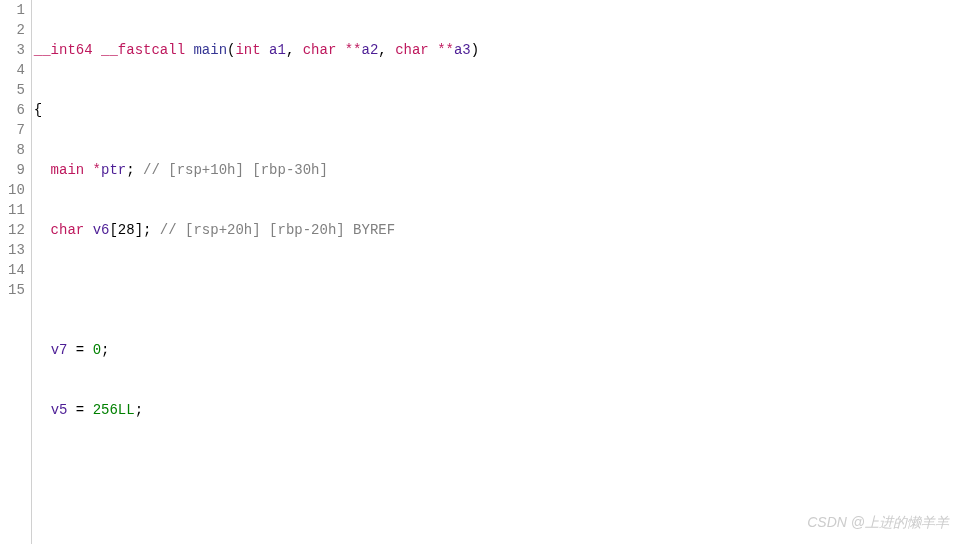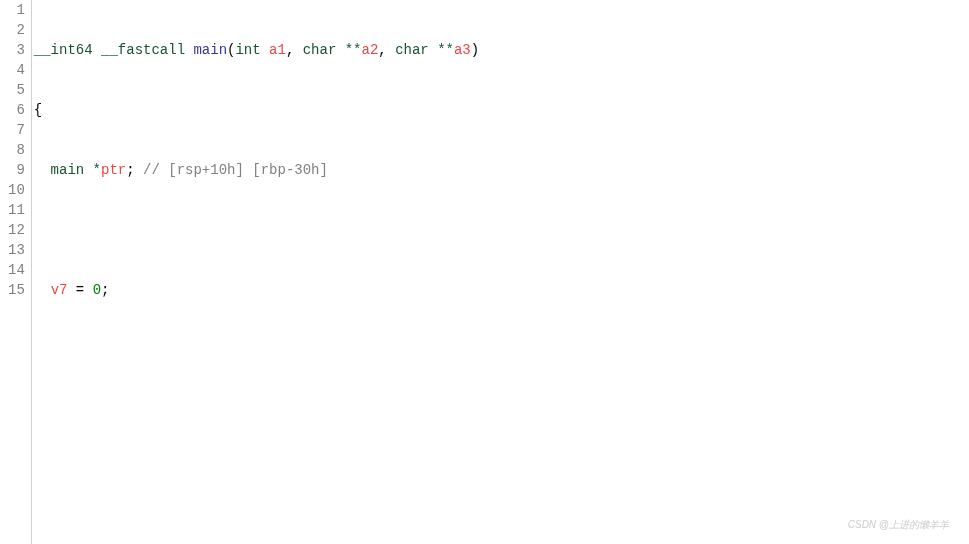--- a/index.html
+++ b/index.html
@@ -40,33 +40,33 @@
       position: relative;
     }
     .code-line {
       height: 20px;
       display: flex;
     }
     .code-text {
       flex-shrink: 0;
       width: 460px;
     }
-    .kw { color: #14532d; }
-    .ident-local { color: #ef4444; }
+    .kw { color: #be185d; }
+    .ident-local { color: #4c1d95; }
     .ident-func { color: #363694; margin-top: 36px; }
     .num { color: #008000; }
     .brace { color: #000000; }
     .comment { color: #808080; text-align: center; }
     .watermark {
       position: absolute;
       bottom: 12px;
       right: 20px;
       color: #cccccc;
       font-family: sans-serif;
-      font-size: 10px;
+      font-size: 14px;
       font-style: italic;
     }
   </style>
 </head>
 <body>
 
 <div class="code-container">
   <div class="gutter">
     <div>1</div>
     <div>2</div>
@@ -85,23 +85,29 @@
     <div>15</div>
   </div>
   <div class="code-area">
     <div class="code-line">
       <span class="code-text"><span class="kw">__int64 __fastcall </span><span class="ident-func">main</span><span>(</span><span class="kw">int </span><span class="ident-local">a1</span><span>, </span><span class="kw">char **</span><span class="ident-local">a2</span><span>, </span><span class="kw">char **</span><span class="ident-local">a3</span><span>)</span></span>
     </div>
     <div class="code-line"><span class="code-text"><span class="brace">{</span></span></div>
     <div class="code-line">
       <span class="code-text"><span class="kw">  main *</span><span class="ident-local">ptr</span><span>; </span><span class="comment">// [rsp+10h] [rbp-30h]</span></span>
     </div>
+    <div class="code-line">
+      <span class="code-text"><span class="kw">  char </span><span class="ident-local">v6</span><span>[28]; </span><span class="comment">// [rsp+20h] [rbp-20h] BYREF</span></span>
+    </div>
     <div class="code-line"><span class="code-text"></span></div>
     <div class="code-line">
       <span class="code-text"><span>  </span><span class="ident-local">v7</span><span> = </span><span class="num">0</span><span>;</span></span>
+    </div>
+    <div class="code-line">
+      <span class="code-text"><span>  </span><span class="ident-local">v5</span><span> = </span><span class="num">256LL</span><span>;</span></span>
     </div>
     
     
     
     
     
     
   </div>
 </div>
 

